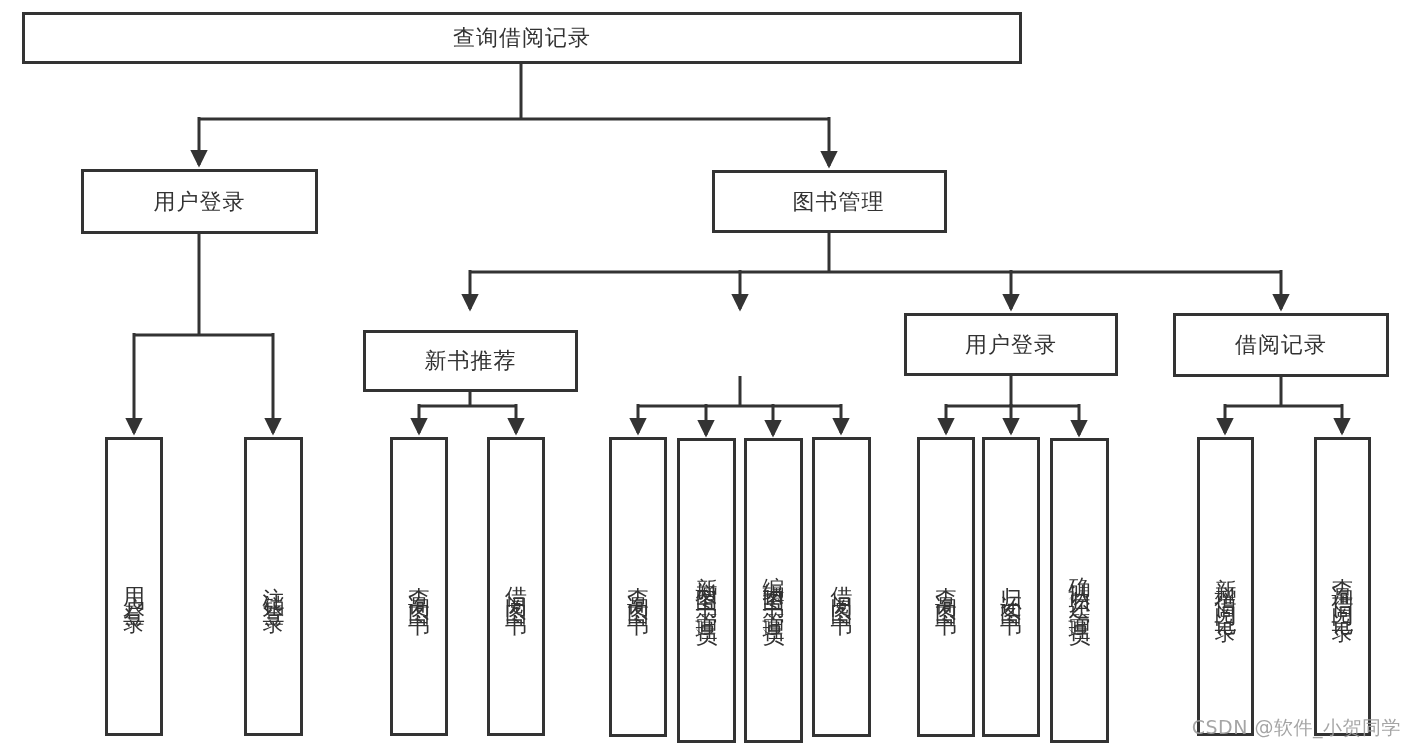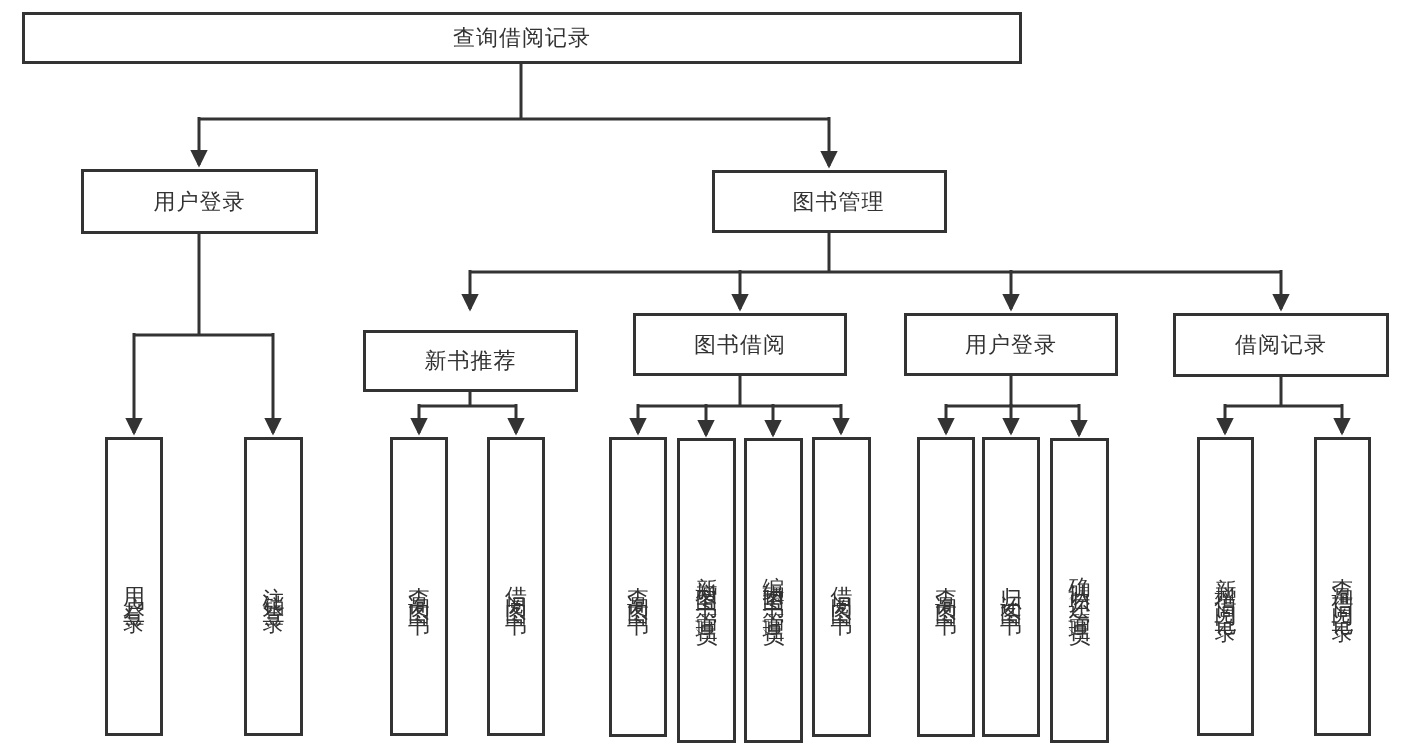--- a/index.html
+++ b/index.html
@@ -115,21 +115,20 @@
       <line x1="1342" y1="404" x2="1342" y2="433" marker-end="url(#arrow)"></line>
     </g>
   </svg>
 
   <div class="node hnode root-node" style="left:22px; top:12px; width:1000px; height:52px;">查询借阅记录</div>
 
   <div class="node hnode" style="left:81px; top:169px; width:237px; height:65px;">用户登录</div>
   <div class="node hnode" style="left:712px; top:170px; width:235px; height:63px;padding-left:18px;">图书管理</div>
 
   <div class="node hnode" style="left:363px; top:330px; width:215px; height:62px;">新书推荐</div>
-  <div class="node hnode" style="left:633px; top:313px; width:214px; height:63px;">图书借阅</div>
   <div class="node hnode" style="left:904px; top:313px; width:214px; height:63px;">用户登录</div>
   <div class="node hnode" style="left:1173px; top:313px; width:216px; height:64px;">借阅记录</div>
 
   <div class="node vnode" style="left:105px; top:437px; width:58px; height:299px;">用户登录</div>
   <div class="node vnode" style="left:244px; top:437px; width:59px; height:299px;">注销登录</div>
 
   <div class="node vnode" style="left:390px; top:437px; width:58px; height:299px;">查询图书</div>
   <div class="node vnode" style="left:487px; top:437px; width:58px; height:299px;">借阅图书</div>
 
   <div class="node vnode" style="left:609px; top:437px; width:58px; height:300px;">查询图书</div>
@@ -137,14 +136,15 @@
   <div class="node vnode" style="left:744px; top:438px; width:59px; height:305px; letter-spacing:7px;">编辑图书（管理员）</div>
   <div class="node vnode" style="left:812px; top:437px; width:59px; height:300px;">借阅图书</div>
 
   <div class="node vnode" style="left:917px; top:437px; width:58px; height:300px;">查询图书</div>
   <div class="node vnode" style="left:982px; top:437px; width:58px; height:300px;">归还图书</div>
   <div class="node vnode" style="left:1050px; top:438px; width:59px; height:305px; letter-spacing:7px;">确认归还（管理员）</div>
 
   <div class="node vnode" style="left:1197px; top:437px; width:57px; height:299px;">新增借阅记录</div>
   <div class="node vnode" style="left:1314px; top:437px; width:57px; height:299px;">查询借阅记录</div>
 
+  <div class="watermark" style="color:#9e9e9e;">CSDN @软件_小贺同学</div>
 
 </div>
 
 </body></html>

